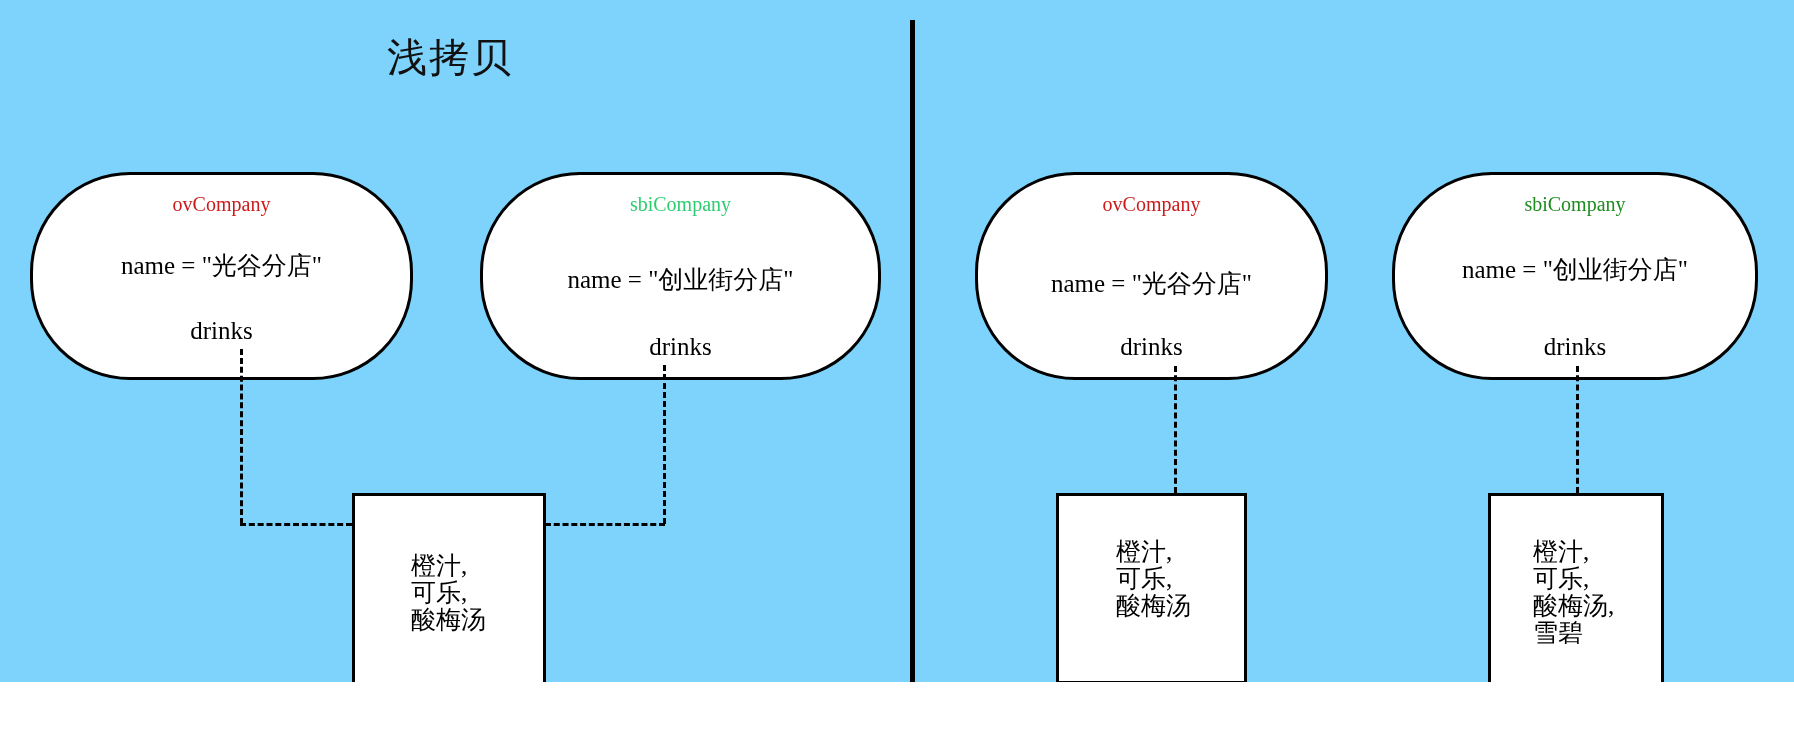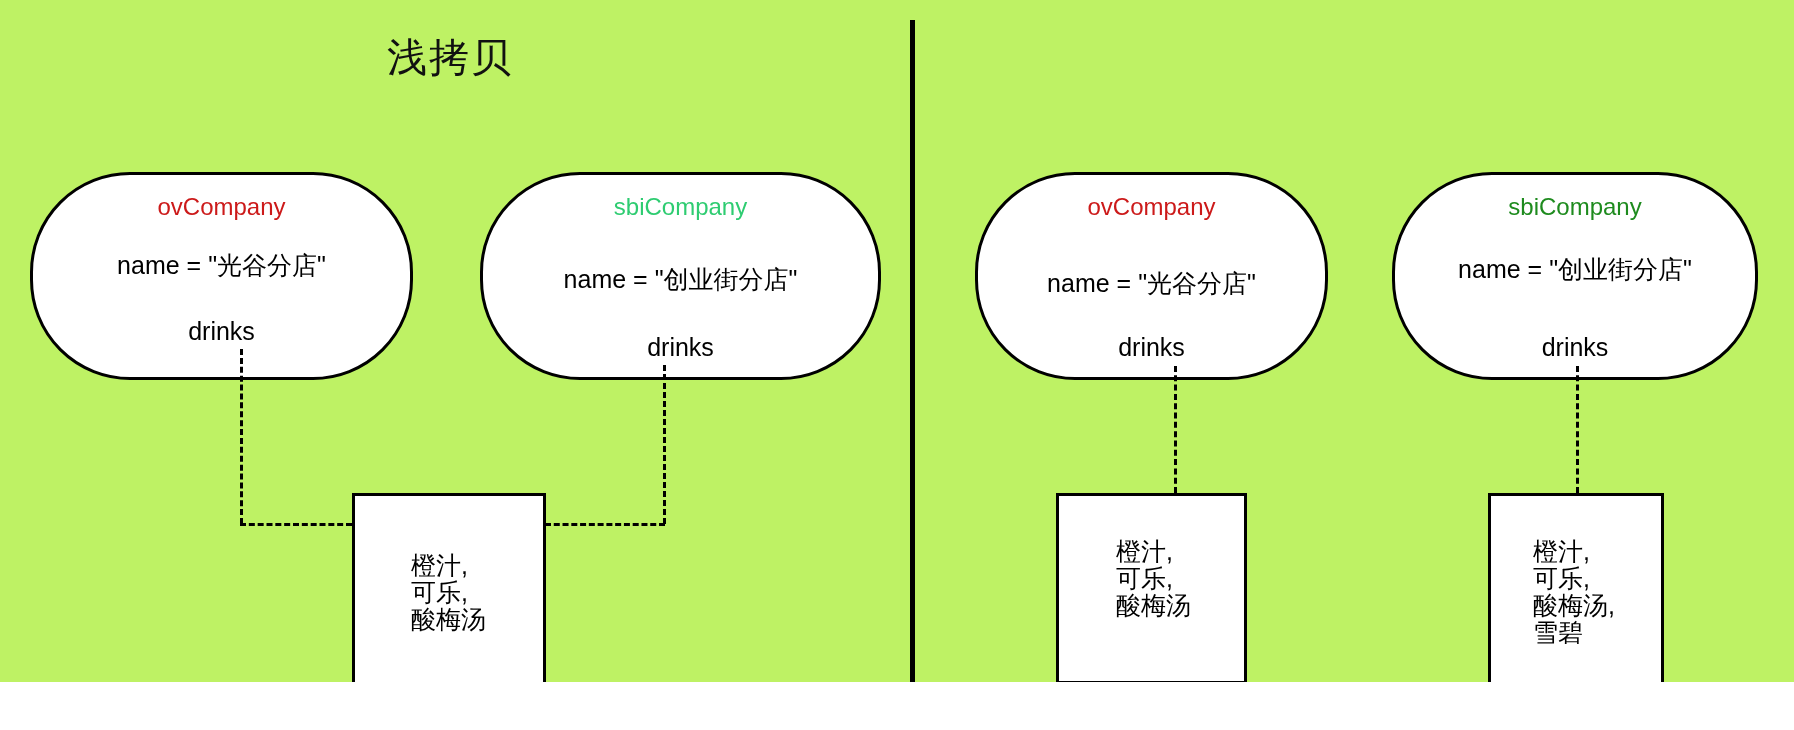--- a/index.html
+++ b/index.html
@@ -1,21 +1,21 @@
 <!DOCTYPE html>
 <html><head>
 <meta charset="utf-8">
 <style>
   html, body { margin: 0; padding: 0; background: #ffffff; }
   #canvas {
     position: relative;
     width: 1794px;
     height: 682px;
-    background: #bef264;
-    font-family: Liberation Sans, sans-serif;
+    background: #7dd3fc;
+    font-family: Liberation Serif, serif;
     color: #000000;
     overflow: hidden;
   }
   .panel-title {
     position: absolute;
     width: 300px;
     text-align: center;
     font-size: 40px;
     letter-spacing: 2px;
     color: #111111;
@@ -24,21 +24,21 @@
     position: absolute;
     border: 3px solid #000000;
     border-radius: 100px;
     background: #ffffff;
     box-sizing: border-box;
   }
   .node-title {
     position: absolute;
     left: 0; right: 0;
     text-align: center;
-    font-size: 24px;
+    font-size: 20px;
   }
   .node-line {
     position: absolute;
     left: 0; right: 0;
     text-align: center;
     font-size: 25px;
   }
   .box {
     position: absolute;
     border: 3px solid #000000;

